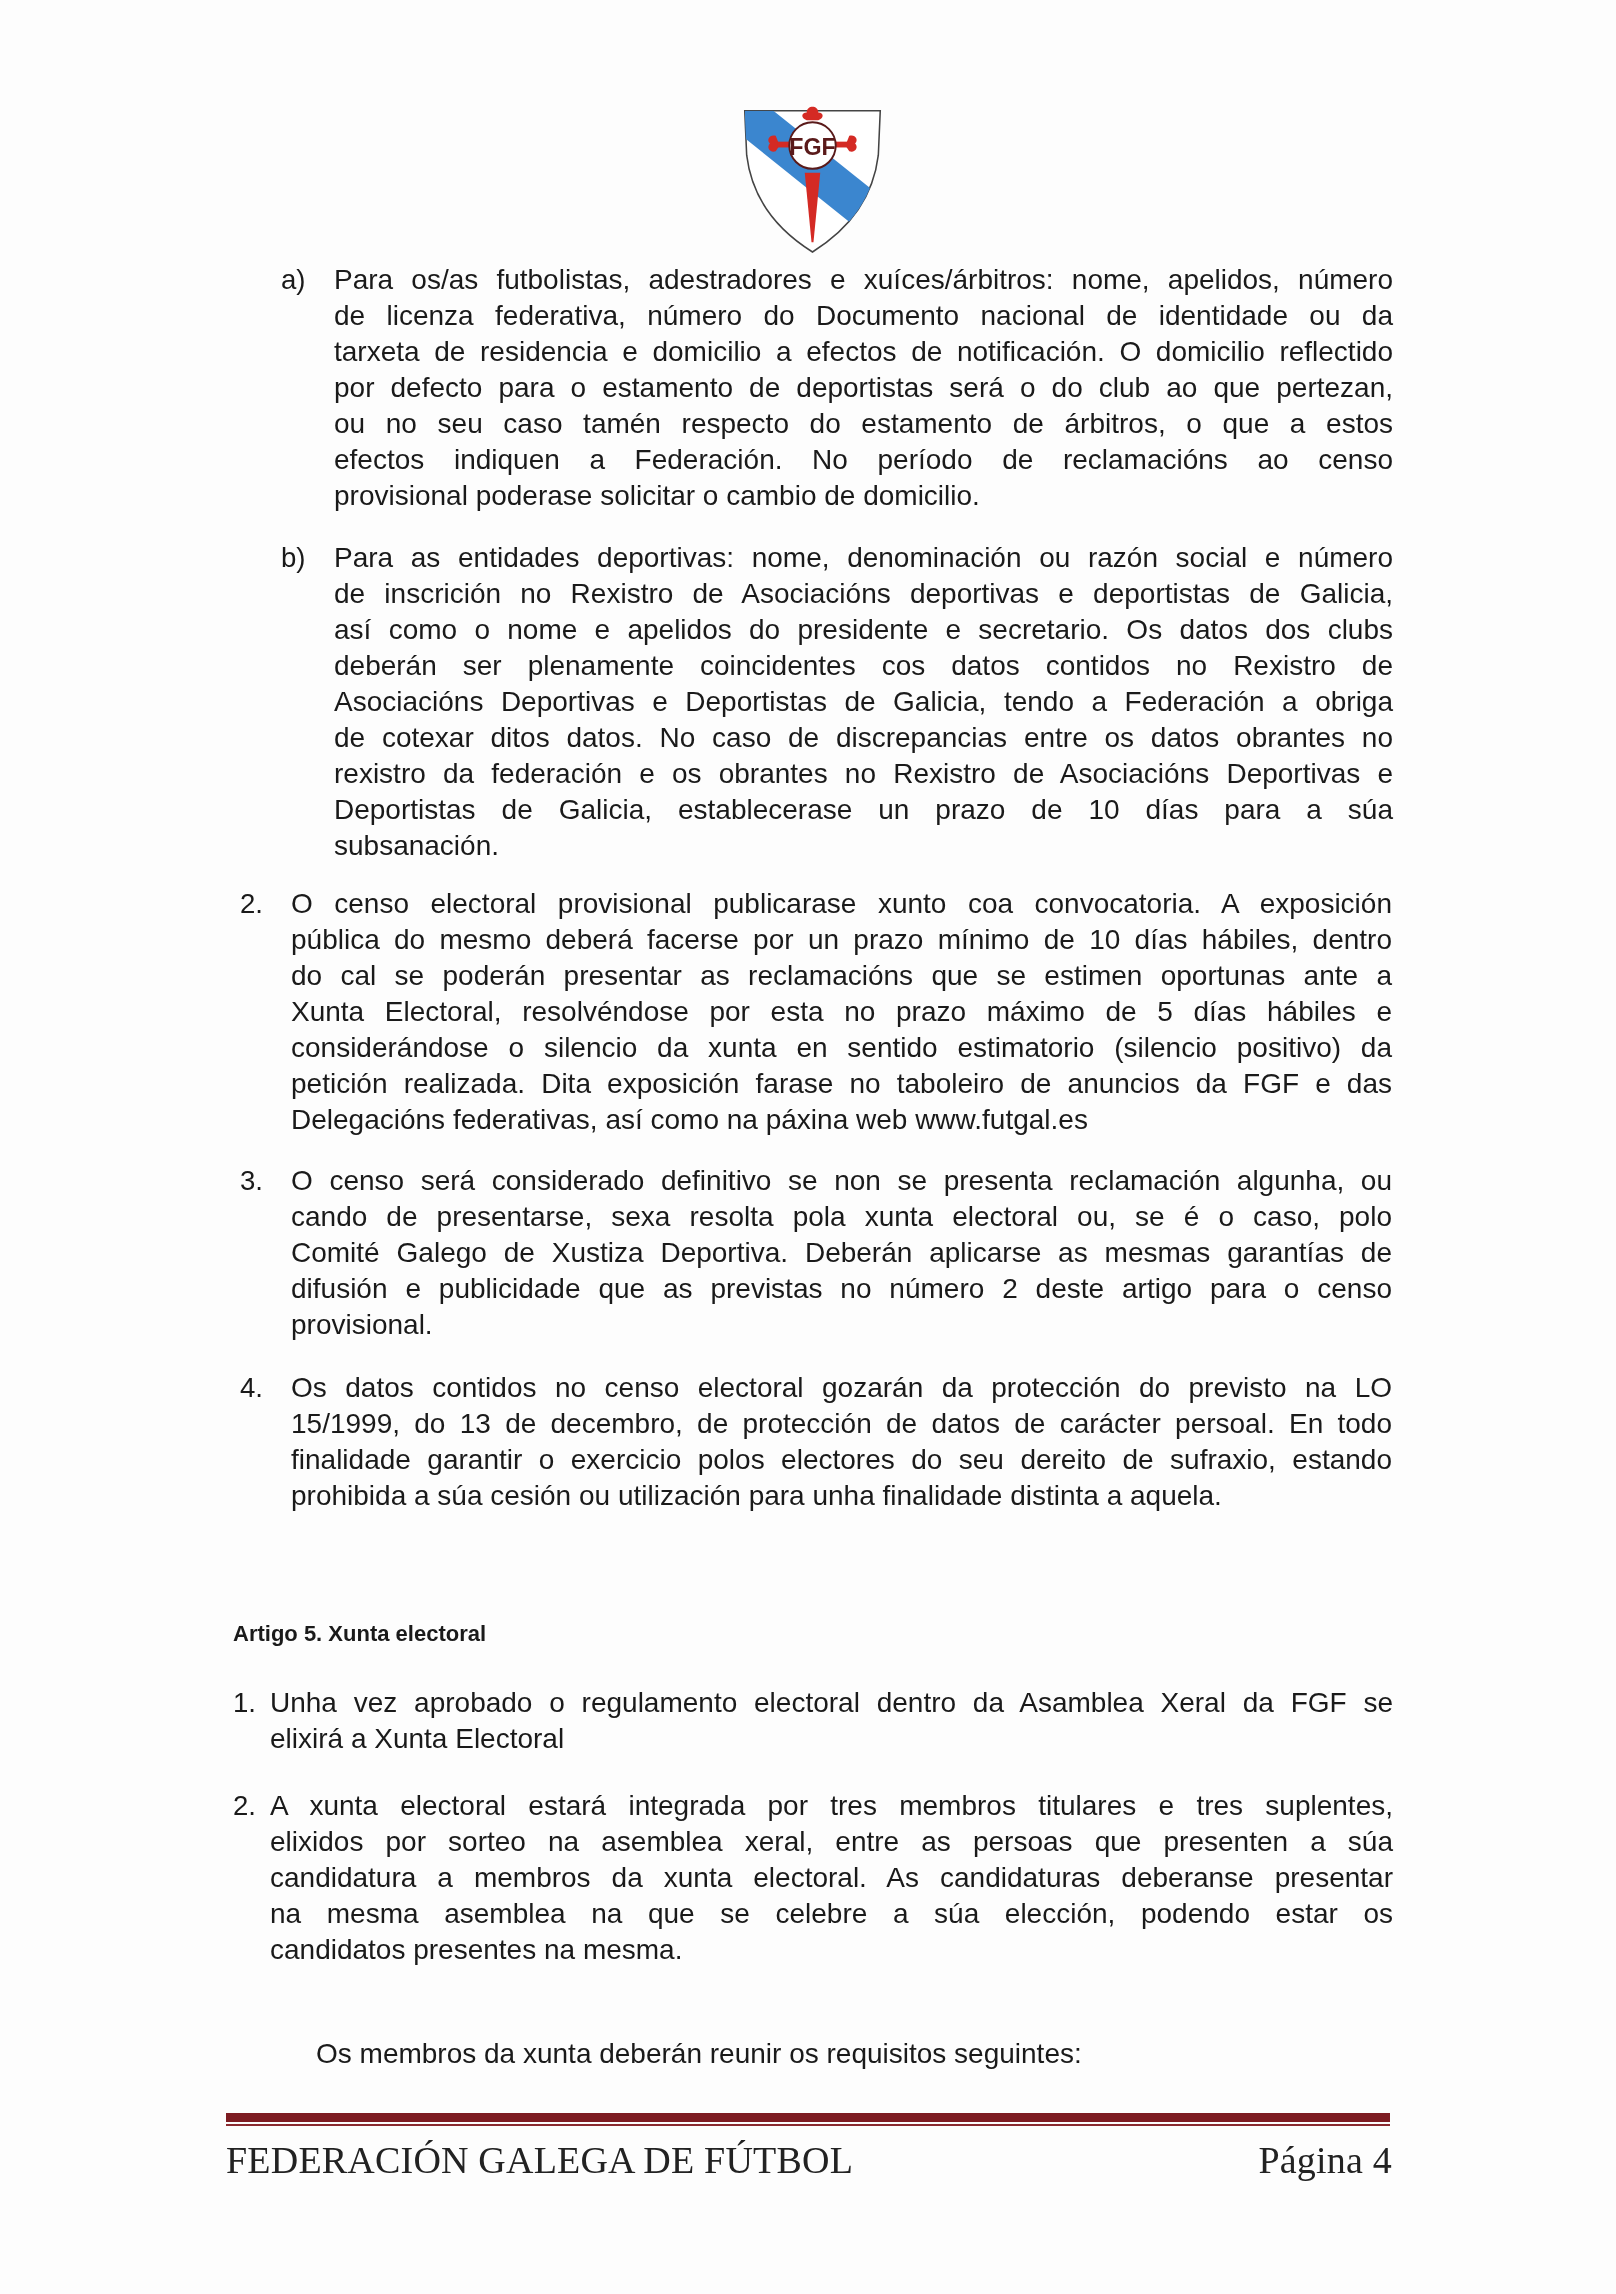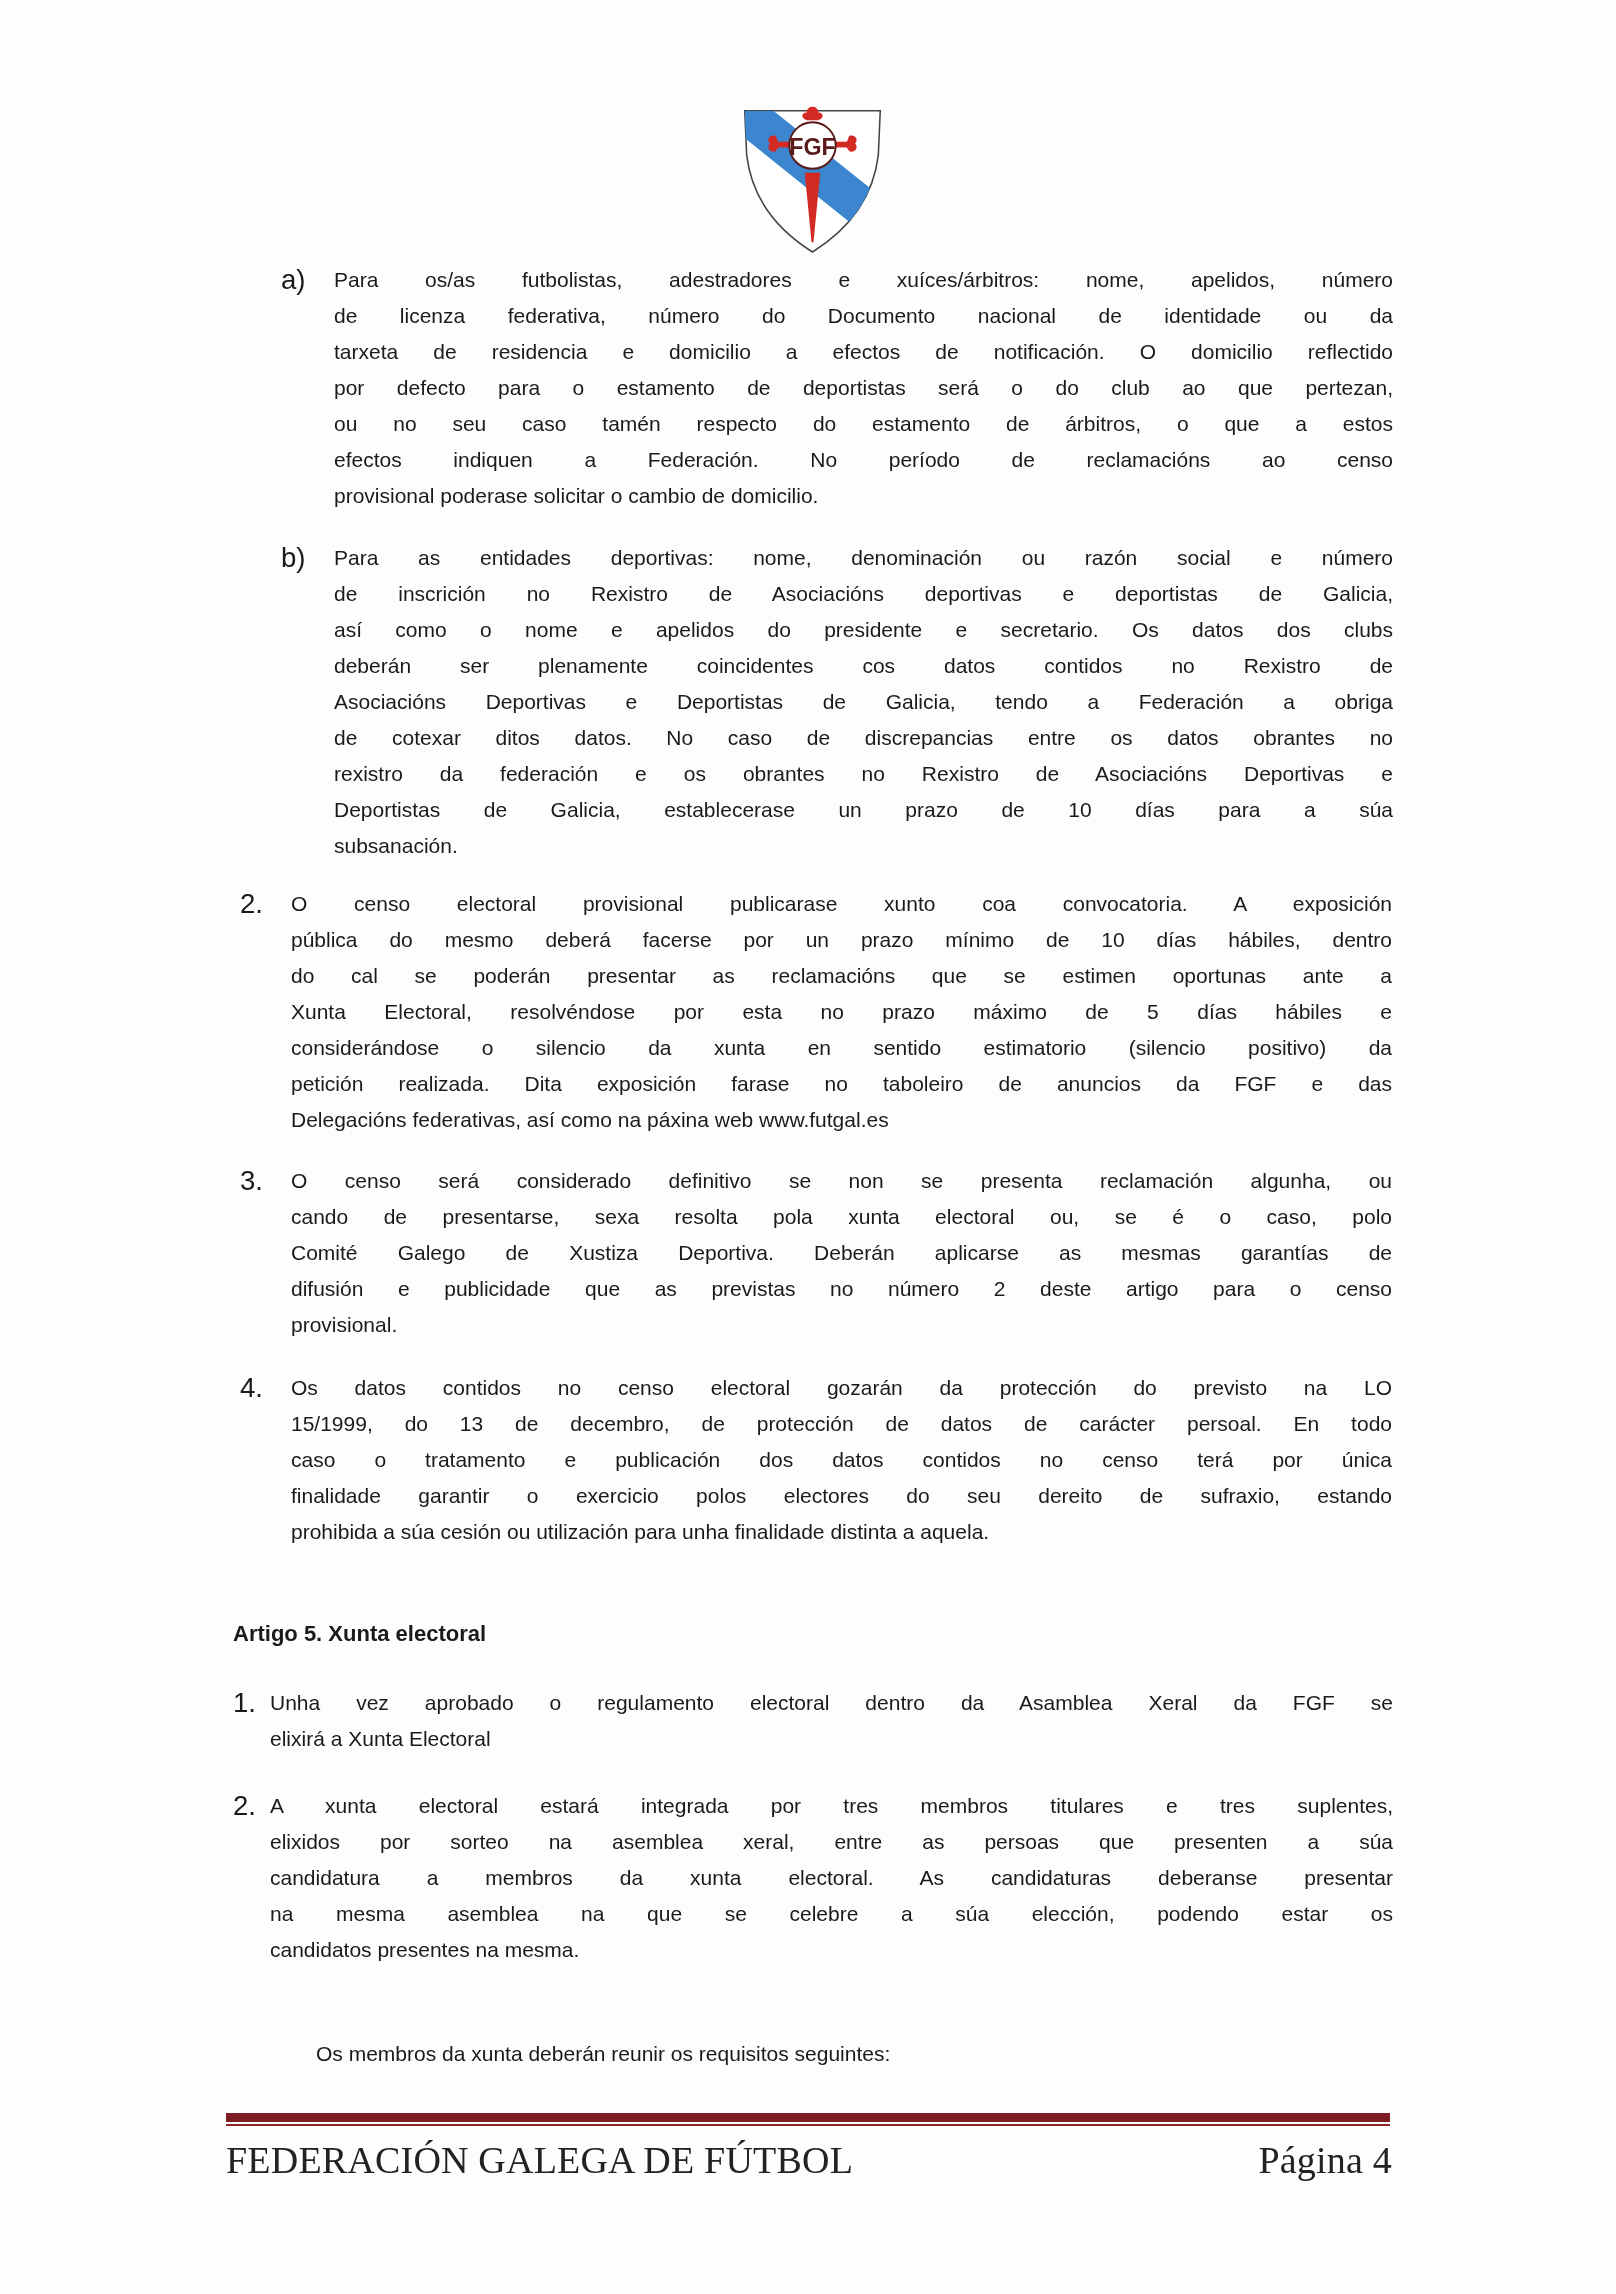--- a/index.html
+++ b/index.html
@@ -4,21 +4,21 @@
 <style>
   html, body { margin: 0; padding: 0; }
   body {
     width: 1617px; height: 2295px; background: #fdfdfd; position: relative; overflow: hidden;
     font-family: "Liberation Sans", sans-serif; color: #1a1a1a;
   }
   .page { position: absolute; left: 0; top: 0; width: 1617px; height: 2295px; }
   .logo { position: absolute; left: 737px; top: 97px; width: 151px; height: 159px; }
   .block { position: absolute; }
   .line {
-    display: block; height: 36px; line-height: 36px; font-size: 21px;
+    display: block; height: 36px; line-height: 36px; font-size: 28px;
     white-space: nowrap; text-align: justify; text-align-last: justify;
   }
   .line.last { text-align-last: left; }
   .marker { position: absolute; font-size: 27.6px; line-height: 36px; }
   .heading { position: absolute; font-weight: bold; font-size: 22px; line-height: 36px; }
   .rule-thick { position: absolute; left: 226px; top: 2113px; width: 1164px; height: 8.7px; background: #7d1c22; }
   .rule-thin { position: absolute; left: 226px; top: 2124px; width: 1164px; height: 1.9px; background: #8a2a2f; }
   .footer-left, .footer-right {
     position: absolute; top: 2131px; font-family: "Liberation Serif", serif; font-size: 38px; color: #222;
     line-height: 35px; letter-spacing: 0.2px; margin-top: 12px;
@@ -93,21 +93,20 @@
     <span class="line">cando de presentarse, sexa resolta pola xunta electoral ou, se é o caso, polo</span>
     <span class="line">Comité Galego de Xustiza Deportiva. Deberán aplicarse as mesmas garantías de</span>
     <span class="line">difusión e publicidade que as previstas no número 2 deste artigo para o censo</span>
     <span class="line last">provisional.</span>
   </div>
 
   <span class="marker" style="left:240px; top:1370px;">4.</span>
   <div class="block" style="left:291px; top:1370px; width:1101px;">
     <span class="line">Os datos contidos no censo electoral gozarán da protección do previsto na LO</span>
     <span class="line">15/1999, do 13 de decembro, de protección de datos de carácter persoal. En todo</span>
-    <span class="line">caso o tratamento e publicación dos datos contidos no censo terá por única</span>
     <span class="line">finalidade garantir o exercicio polos electores do seu dereito de sufraxio, estando</span>
     <span class="line last">prohibida a súa cesión ou utilización para unha finalidade distinta a aquela.</span>
   </div>
 
   <div class="heading" style="left:233px; top:1616px;">Artigo 5. Xunta electoral</div>
 
   <span class="marker" style="left:233px; top:1685px;">1.</span>
   <div class="block" style="left:270px; top:1685px; width:1123px;">
     <span class="line">Unha vez aprobado o regulamento electoral dentro da Asamblea Xeral da FGF se</span>
     <span class="line last">elixirá a Xunta Electoral</span>

